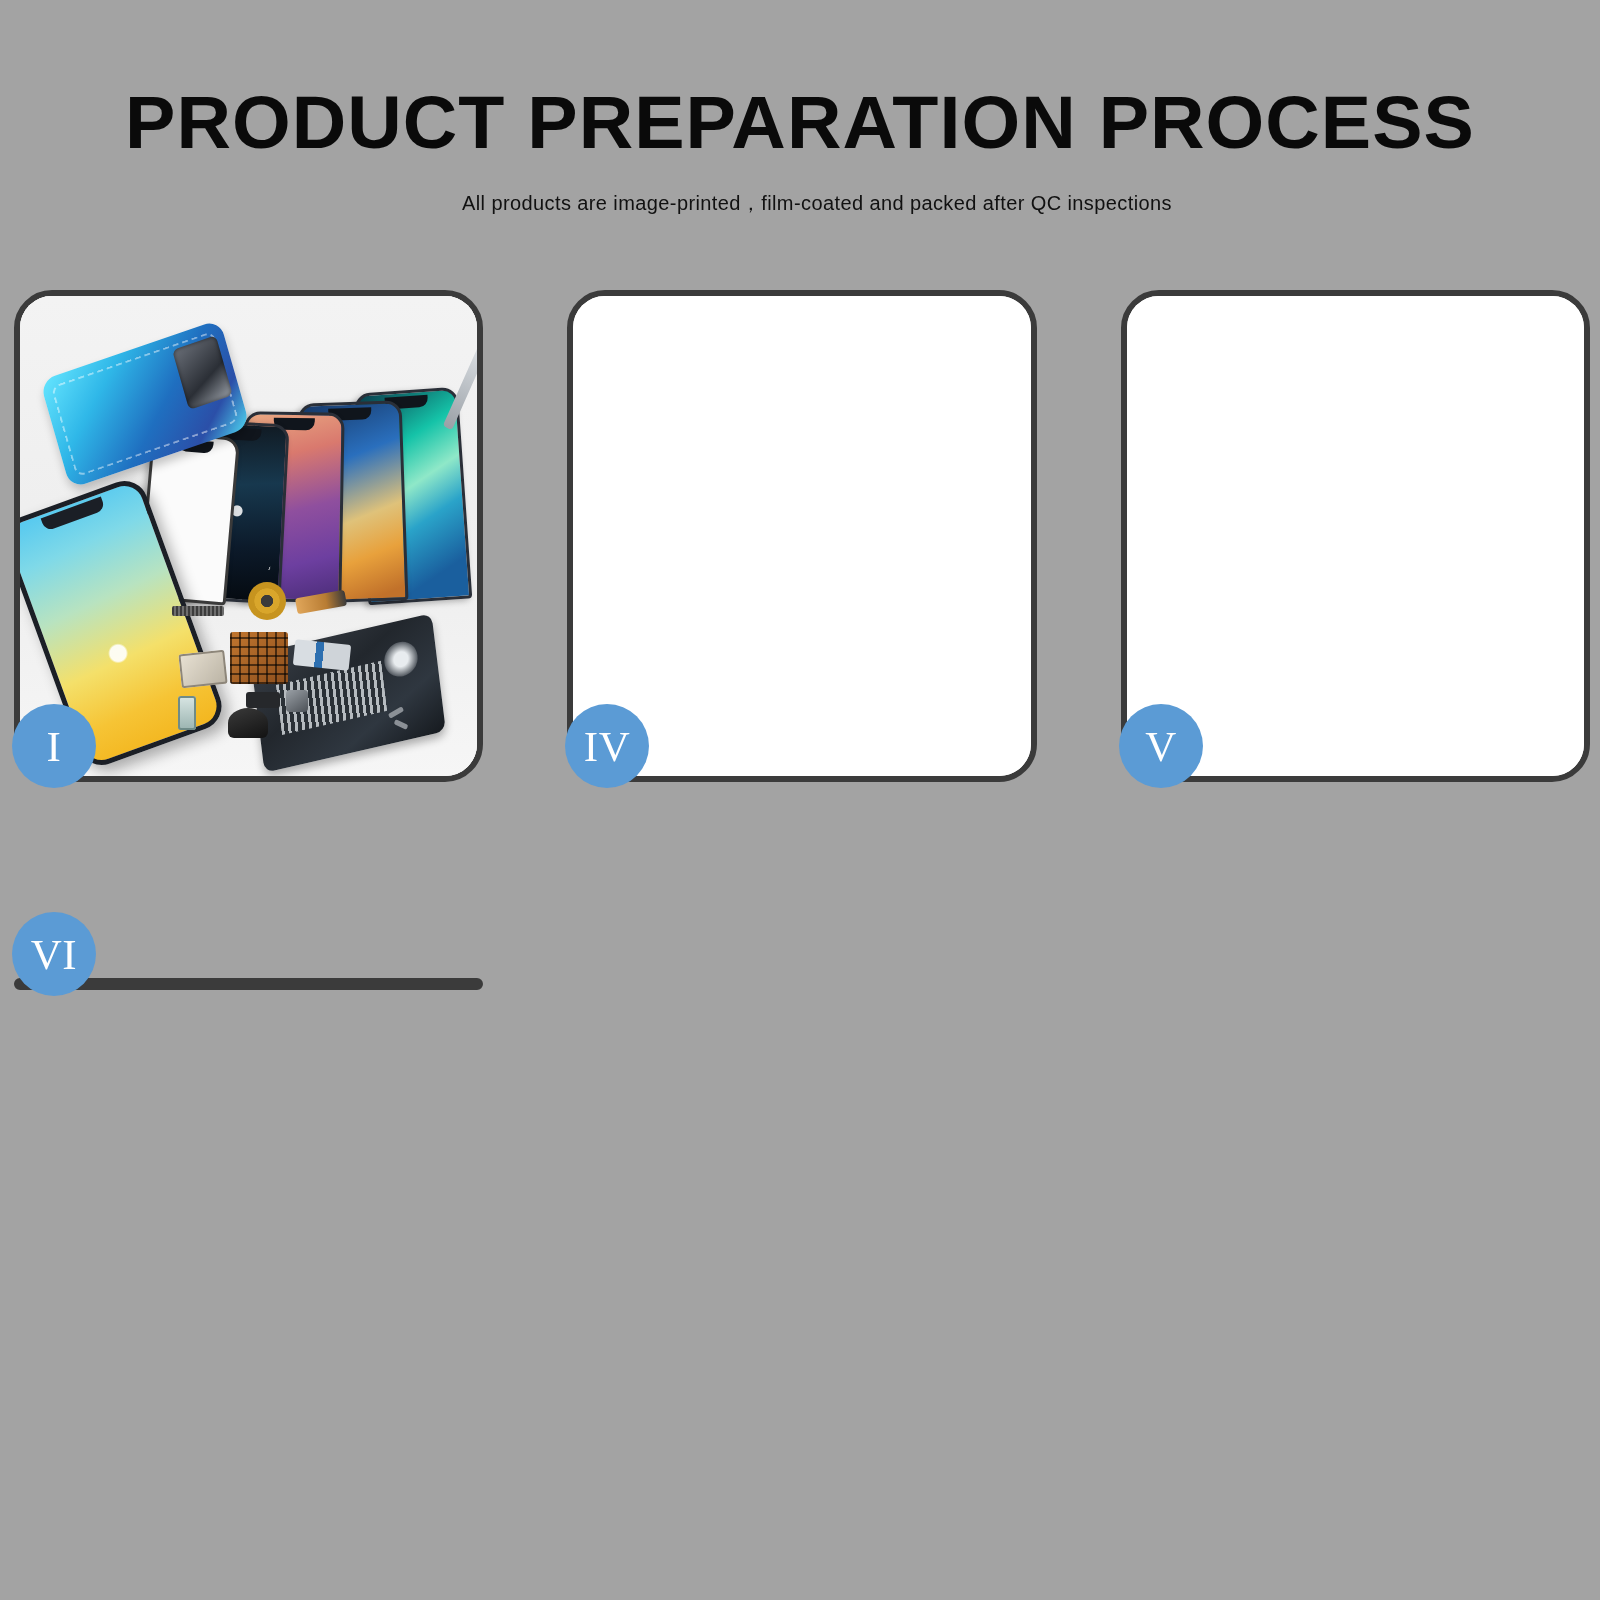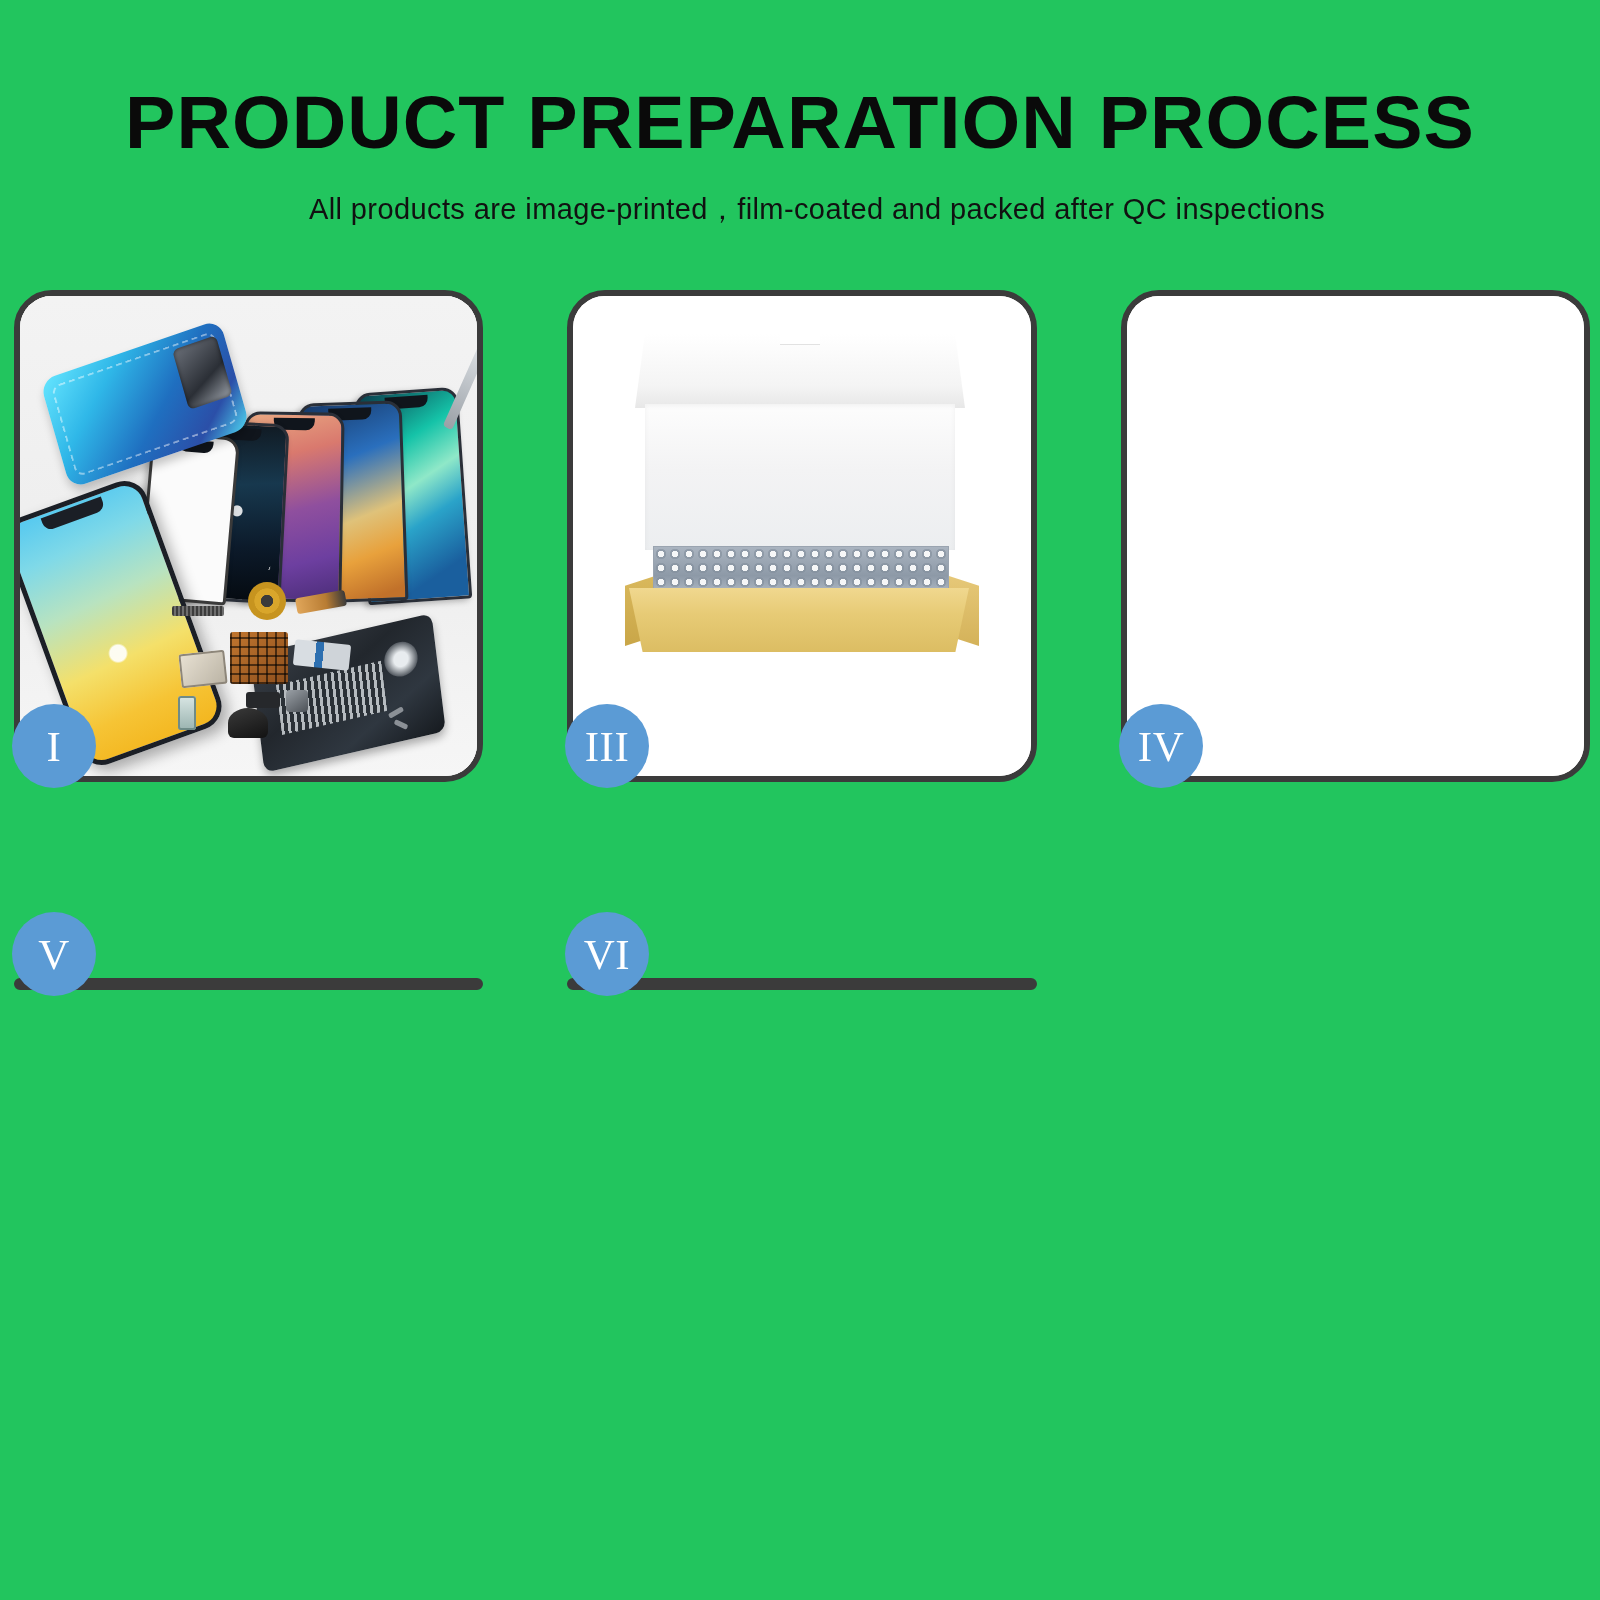--- a/index.html
+++ b/index.html
@@ -2,32 +2,32 @@
 <html><head>
 <meta charset="utf-8">
 <style>
   * { box-sizing: border-box; margin: 0; padding: 0; }
   html, body {
     width: 1600px; height: 1600px;
     background: #ffffff;
     font-family: "Liberation Sans", sans-serif;
     overflow: hidden;
   }
-  #page { position: relative; width: 1600px; height: 1600px; background: #22c55e; }
+  #page { position: relative; width: 1600px; height: 1600px; background: #a3a3a3; }
 
   
   .header { position: absolute; left: 0; top: 0; width: 1600px; text-align: center; }
   .title {
     font-size: 74px; font-weight: 700; letter-spacing: 1px;
     color: #0a0a0a; line-height: 1; padding-top: 86px;
     font-family: "Liberation Sans", sans-serif;
     transform: scaleX(1.02);
   }
   .subtitle {
-    font-size: 29px; font-weight: 400; color: #111;
+    font-size: 20px; font-weight: 400; color: #111;
     padding-top: 30px; letter-spacing: 0.4px; padding-left: 34px;
   }
 
   
   .grid {
     position: absolute; left: 14px; top: 290px;
     width: 1576px; height: 1160px;
     display: grid;
     grid-template-columns: 469px 1fr 469px;
     grid-template-rows: 492px 1fr 492px;
@@ -291,31 +291,20 @@
           <span class="pt tray"></span>
           <span class="pt dome"></span>
           <span class="pt screw1"></span>
           <span class="pt screw2"></span>
         </div>
       </div>
       <div class="badge">I</div>
     </div>
 
 
-    <div class="panel p3">
-      <div class="panel-inner">
-        <div class="m-lid"></div>
-        <div class="m-back"></div>
-        <div class="m-sideL"></div>
-        <div class="m-sideR"></div>
-        <div class="m-foam"></div>
-        <div class="m-front"></div>
-      </div>
-      <div class="badge">III</div>
-    </div>
 
     <div class="panel p4">
       <div class="panel-inner">
         
       </div>
       <div class="badge">IV</div>
     </div>
 
     <div class="panel p5">
       <div class="panel-inner">

